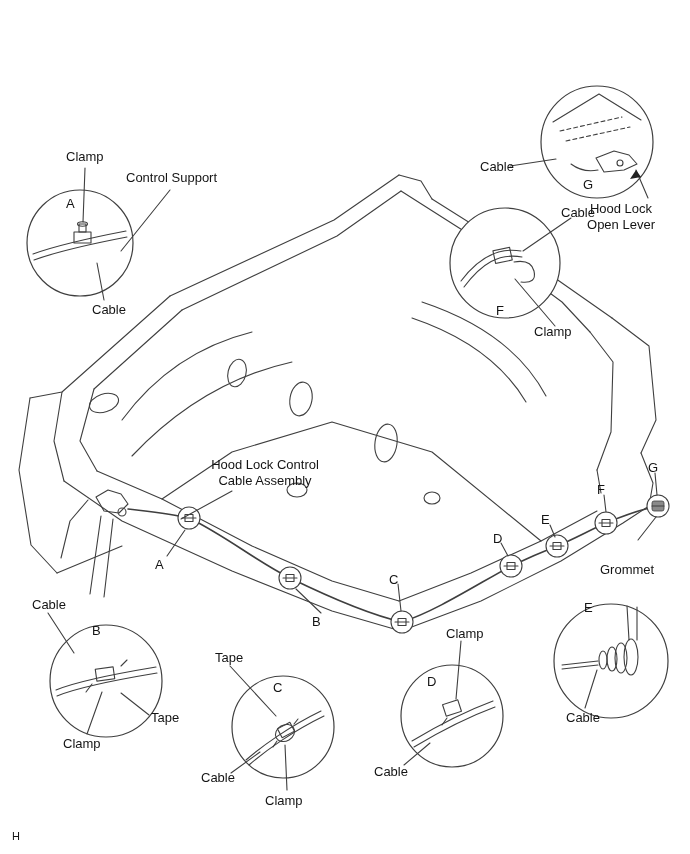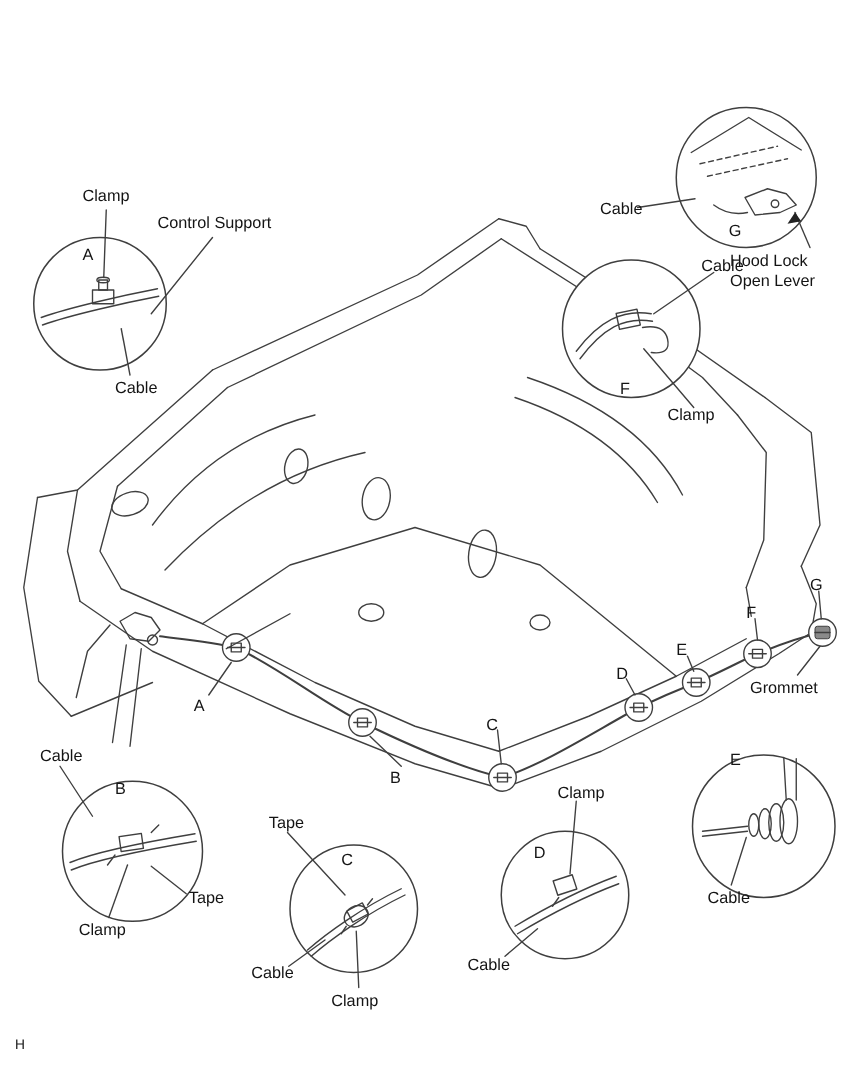--- a/index.html
+++ b/index.html
@@ -1,18 +1,19 @@
 <!DOCTYPE html>
 <html><head>
 <meta charset="utf-8">
 <style>
   html,body{margin:0;padding:0;background:#fff;}
   #stage{
     position:relative;width:690px;height:854px;background:#fff;overflow:hidden;
     font-family:"Liberation Sans", sans-serif;
+    text-align:center;
   }
   #lineart{position:absolute;left:0;top:0;}
   .lbl{
     position:absolute;font-size:13px;line-height:1.22;color:#141414;
     white-space:nowrap;
   }
   .lbl.wrap{white-space:normal;}
   .letter{
     position:absolute;font-size:13px;color:#141414;
   }
@@ -203,21 +204,22 @@
 
   <div class="lbl" style="left:66px;top:149px">Clamp</div>
   <div class="lbl" style="left:126px;top:170px">Control Support</div>
   <div class="lbl" style="left:92px;top:302px">Cable</div>
 
   <div class="lbl" style="left:480px;top:159px">Cable</div>
   <div class="lbl wrap" style="left:584px;top:201px;width:74px">Hood Lock Open Lever</div>
   <div class="lbl" style="left:561px;top:205px">Cable</div>
   <div class="lbl" style="left:534px;top:324px">Clamp</div>
 
-  <div class="lbl" style="left:600px;top:542px">Grommet</div>
+  <div class="lbl wrap" style="left:203px;top:457px;width:124px">Hood Lock Control Cable Assembly</div>
+  <div class="lbl" style="left:600px;top:562px">Grommet</div>
 
   <div class="lbl" style="left:32px;top:597px">Cable</div>
   <div class="lbl" style="left:151px;top:710px">Tape</div>
   <div class="lbl" style="left:63px;top:736px">Clamp</div>
 
   <div class="lbl" style="left:215px;top:650px">Tape</div>
   <div class="lbl" style="left:201px;top:770px">Cable</div>
   <div class="lbl" style="left:265px;top:793px">Clamp</div>
 
   <div class="lbl" style="left:446px;top:626px">Clamp</div>

